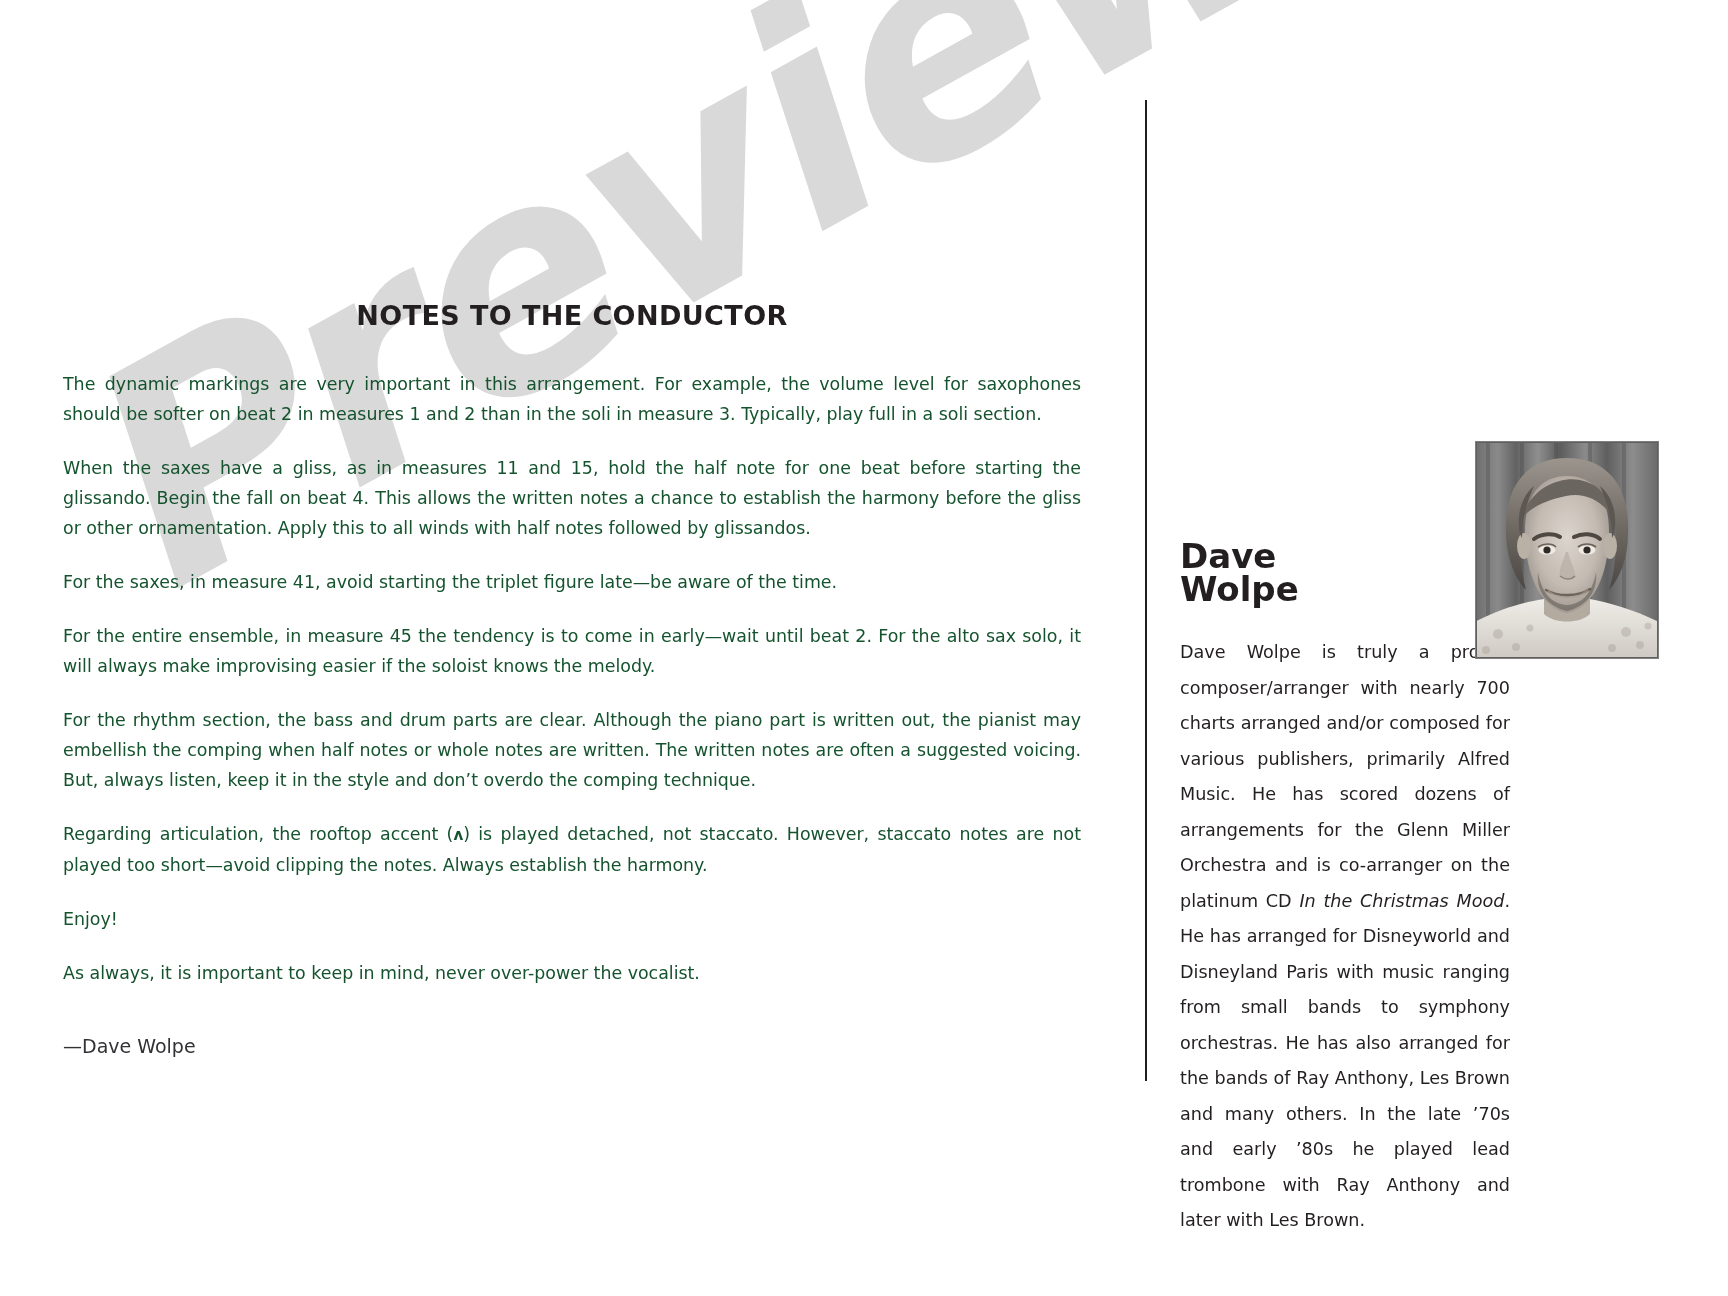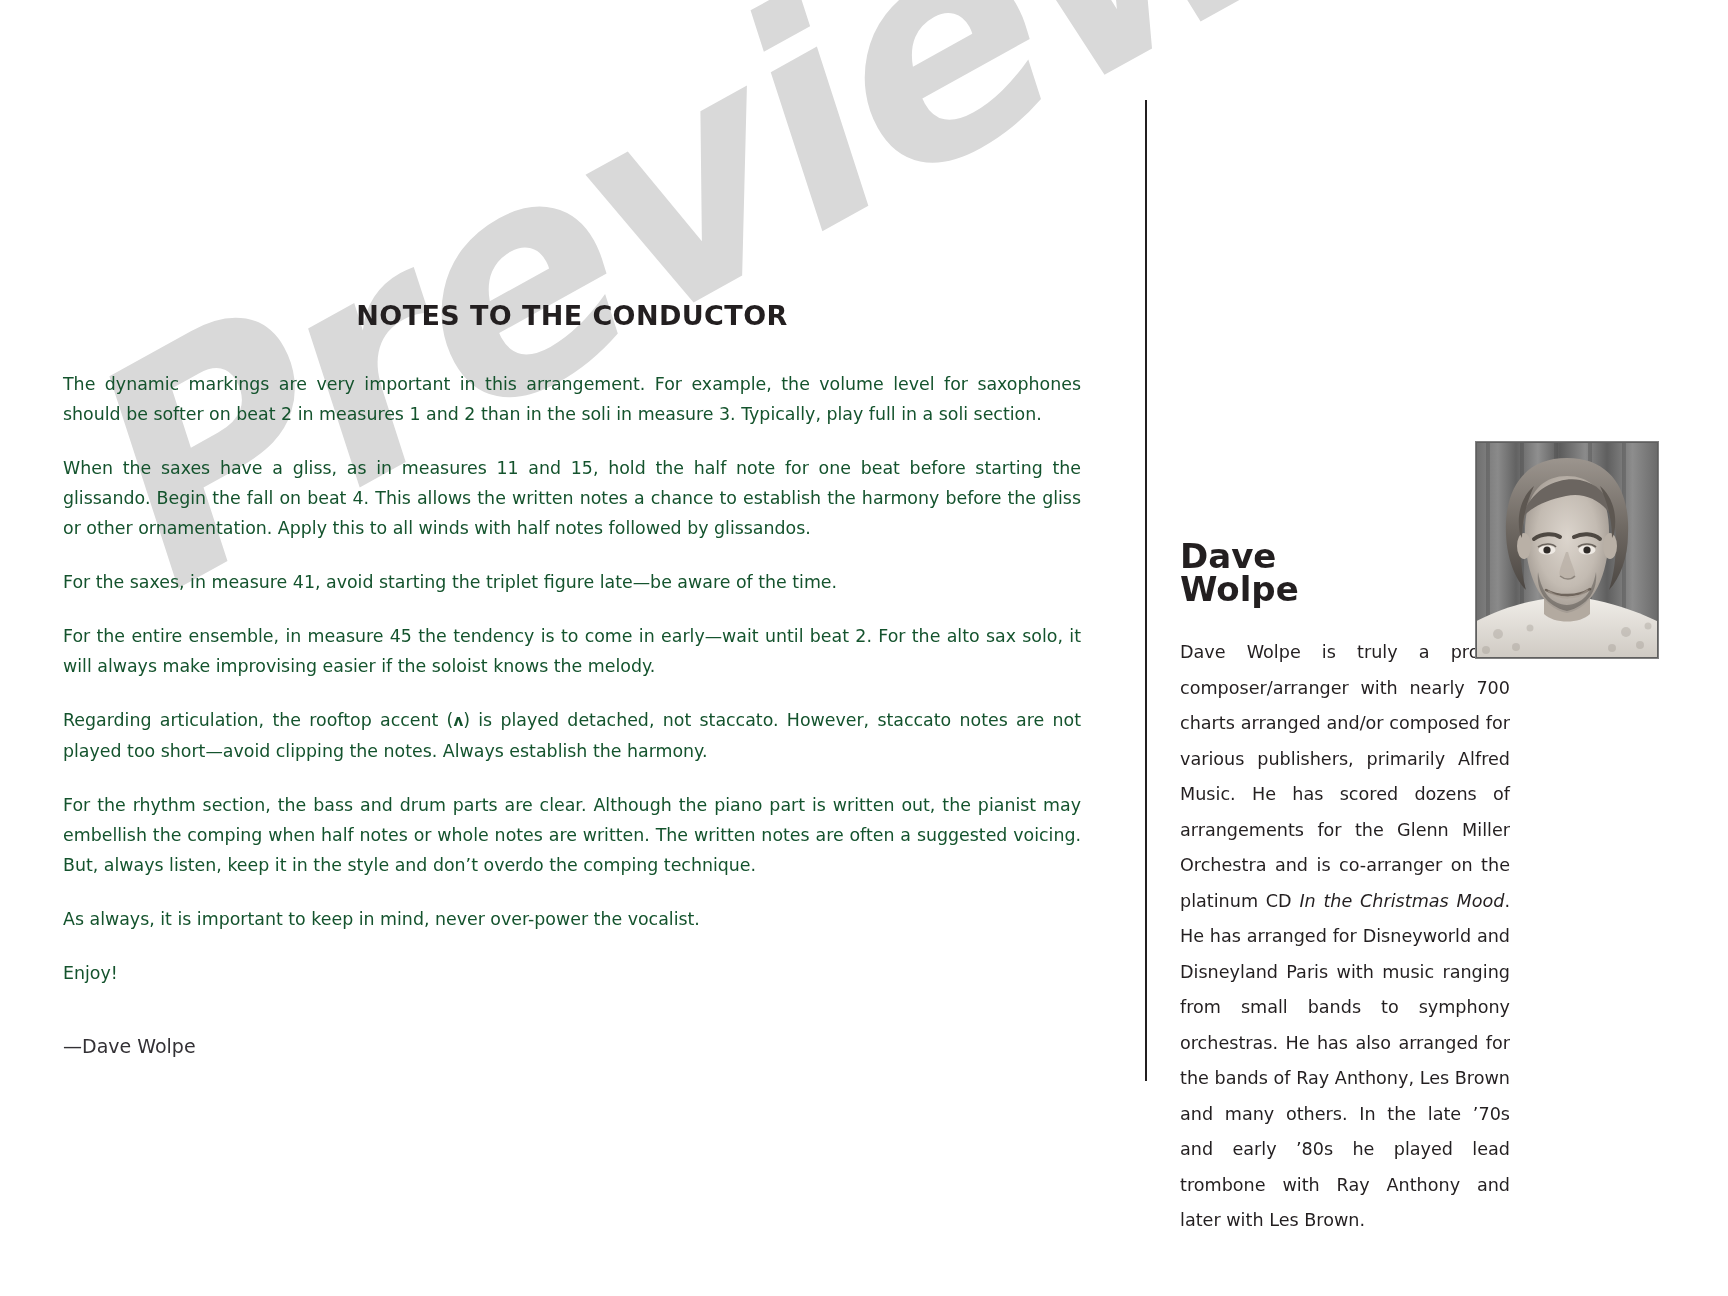--- a/index.html
+++ b/index.html
@@ -159,25 +159,25 @@
 
   <div id="main-column">
 
     <h1 id="page-title">NOTES TO THE CONDUCTOR</h1>
 
     <p class="body-para">The dynamic markings are very important in this arrangement. For example, the volume level for saxophones should be softer on beat 2 in measures 1 and 2 than in the soli in measure 3. Typically, play full in a soli section.</p>
     <p class="body-para">When the saxes have a gliss, as in measures 11 and 15, hold the half note for one beat before starting the glissando. Begin the fall on beat 4. This allows the written notes a chance to establish the harmony before the gliss or other ornamentation. Apply this to all winds with half notes followed by glissandos.</p>
     <p class="body-para">For the saxes, in measure 41, avoid starting the triplet figure late—be aware of the time.</p>
     <p class="body-para">For the entire ensemble, in measure 45 the tendency is to come in early—wait until beat 2. For the alto sax solo, it will always make improvising easier if the soloist knows the melody.</p>
 
+    <p class="body-para">For the rhythm section, the bass and drum parts are clear. Although the piano part is written out, the pianist may embellish the comping when half notes or whole notes are written. The written notes are often a suggested voicing. But, always listen, keep it in the style and don’t overdo the comping technique.</p>
+
     <p class="body-para"><span>Regarding articulation, the rooftop accent (</span><span class="accent-glyph">ʌ</span><span>) is played detached, not staccato. However, staccato notes are not played too short—avoid clipping the notes. Always establish the harmony.</span></p>
-
-    <p class="body-para">For the rhythm section, the bass and drum parts are clear. Although the piano part is written out, the pianist may embellish the comping when half notes or whole notes are written. The written notes are often a suggested voicing. But, always listen, keep it in the style and don’t overdo the comping technique.</p>
+    <p class="body-para last-left">Enjoy!</p>
     <p class="body-para last-left">As always, it is important to keep in mind, never over-power the vocalist.</p>
-    <p class="body-para last-left">Enjoy!</p>
 
     <div id="signature">—Dave Wolpe</div>
   </div>
 
   <div id="divider"></div>
 
   <div id="sidebar">
 
     <div id="bio-header">
       <div id="bio-name">Dave

